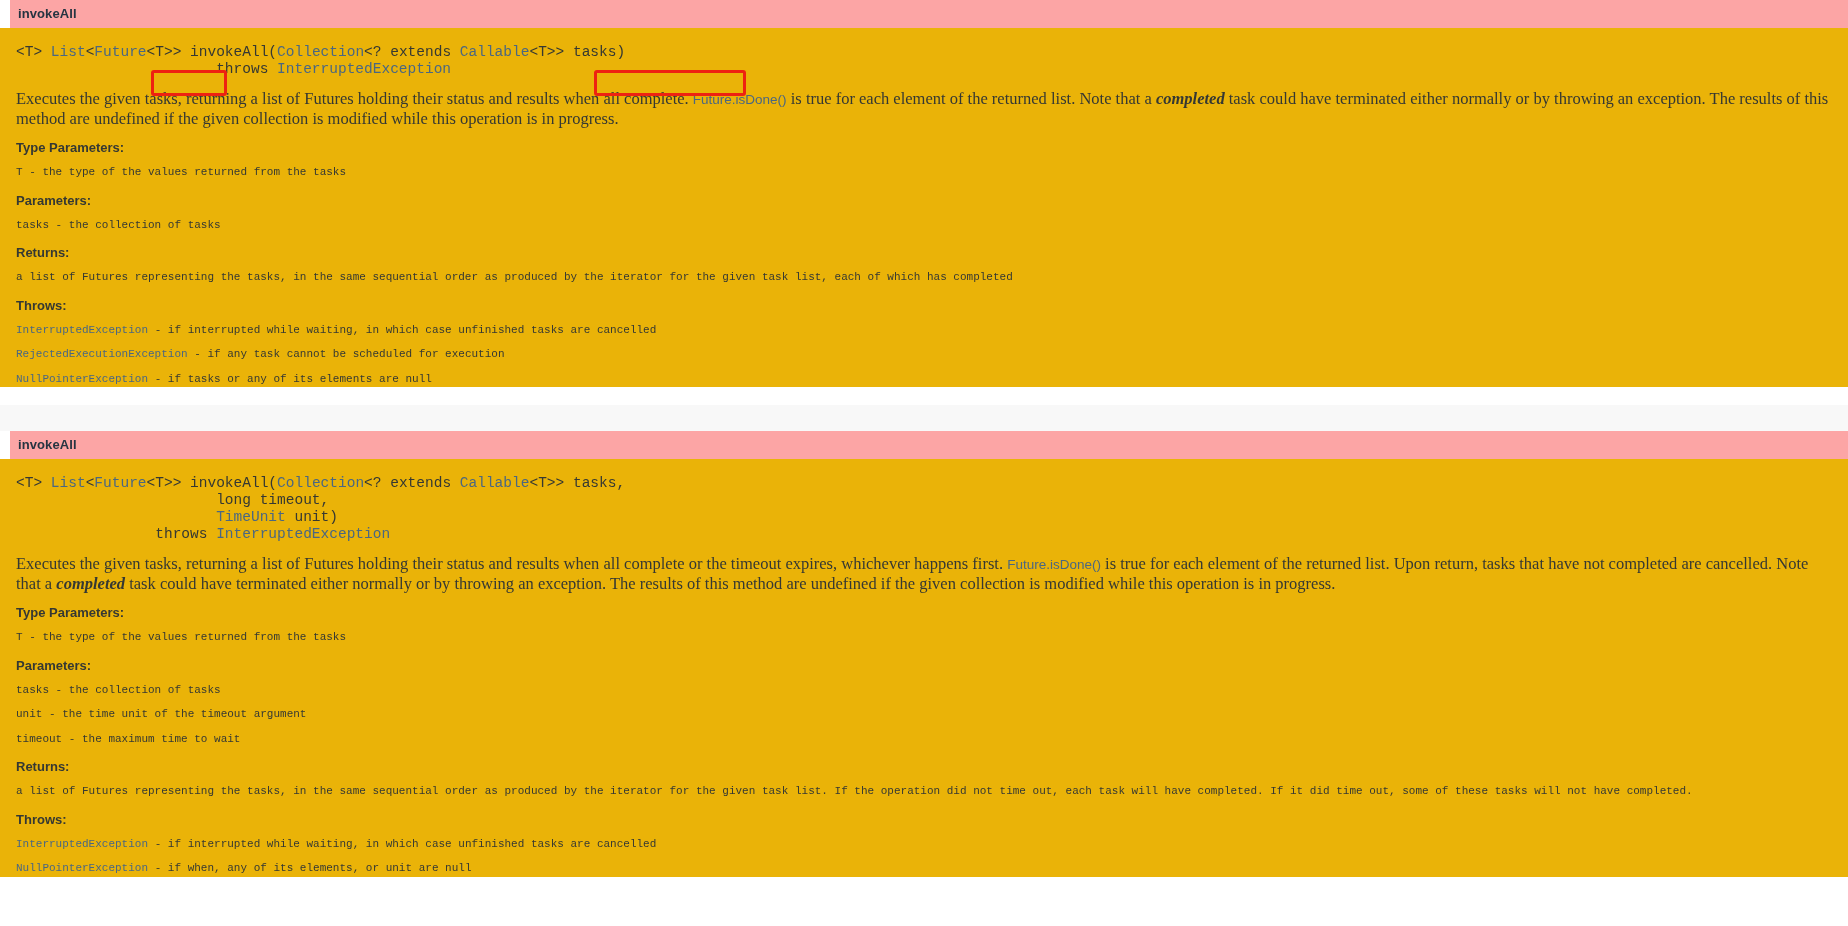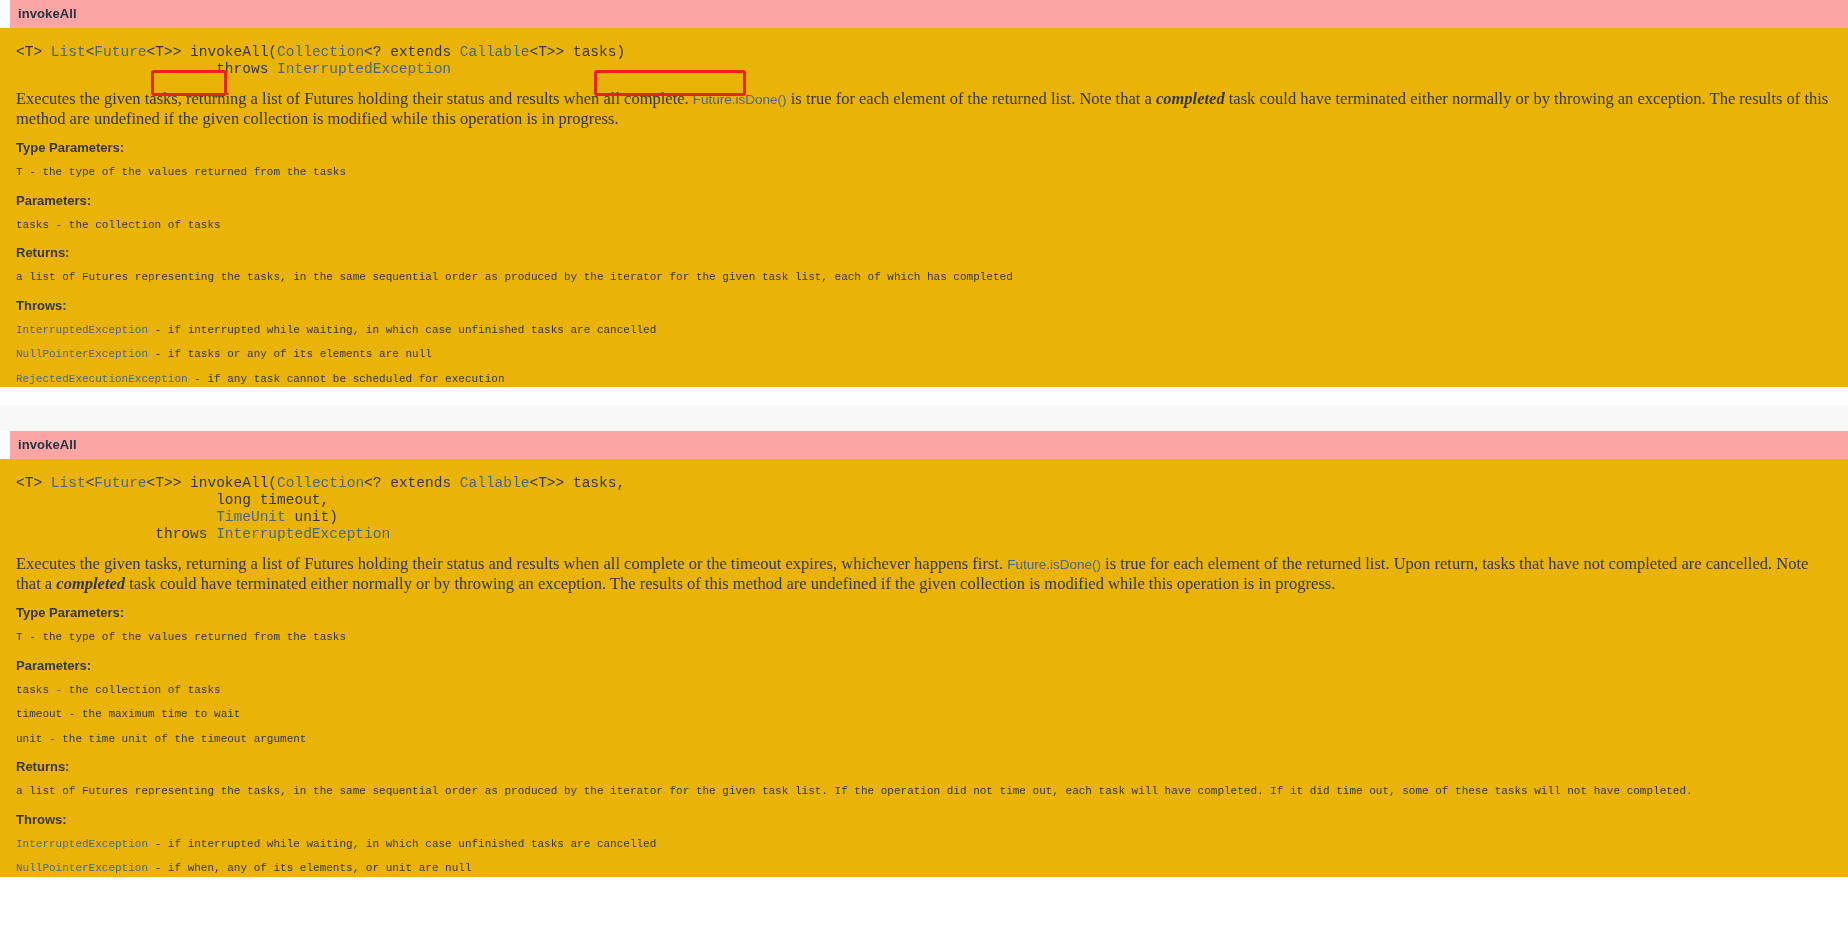--- a/index.html
+++ b/index.html
@@ -103,37 +103,37 @@
           <div class="signature"><div class="sig-line"><span>&lt;T&gt; </span><span class="tlink">List</span><span>&lt;</span><span class="tlink">Future</span><span>&lt;T&gt;&gt; invokeAll(</span><span class="tlink">Collection</span><span>&lt;? extends </span><span class="tlink">Callable</span><span>&lt;T&gt;&gt; tasks)</span></div><div class="sig-line"><span>                       throws </span><span class="tlink">InterruptedException</span></div></div>
           <div class="description"><span>Executes the given tasks, returning a list of Futures holding their status and results when all complete. </span><span class="code-link">Future.isDone()</span><span> is true for each element of the returned list. Note that a </span><em>completed</em><span> task could have terminated either normally or by throwing an exception. The results of this method are undefined if the given collection is modified while this operation is in progress.</span></div>
           <div class="detail-title">Type Parameters:</div>
           <div class="detail-item"><span>T - the type of the values returned from the tasks</span></div>
           <div class="detail-title">Parameters:</div>
           <div class="detail-item"><span>tasks - the collection of tasks</span></div>
           <div class="detail-title">Returns:</div>
           <div class="detail-item"><span>a list of Futures representing the tasks, in the same sequential order as produced by the iterator for the given task list, each of which has completed</span></div>
           <div class="detail-title">Throws:</div>
           <div class="detail-item"><span class="exc-link">InterruptedException</span><span> - if interrupted while waiting, in which case unfinished tasks are cancelled</span></div>
+          <div class="detail-item"><span class="exc-link">RejectedExecutionException</span><span> - if any task cannot be scheduled for execution</span></div>
           <div class="detail-item"><span class="exc-link">NullPointerException</span><span> - if tasks or any of its elements are null</span></div>
-          <div class="detail-item"><span class="exc-link">RejectedExecutionException</span><span> - if any task cannot be scheduled for execution</span></div>
         </div>
       </div>
       <div class="section-gap-white"></div>
       <div class="section-gap"></div>
       <div class="member-section">
         <div class="member-header">invokeAll</div>
         <div class="member-body">
           <div class="signature"><div class="sig-line"><span>&lt;T&gt; </span><span class="tlink">List</span><span>&lt;</span><span class="tlink">Future</span><span>&lt;T&gt;&gt; invokeAll(</span><span class="tlink">Collection</span><span>&lt;? extends </span><span class="tlink">Callable</span><span>&lt;T&gt;&gt; tasks,</span></div><div class="sig-line"><span>                       long timeout,</span></div><div class="sig-line"><span>                       </span><span class="tlink">TimeUnit</span><span> unit)</span></div><div class="sig-line"><span>                throws </span><span class="tlink">InterruptedException</span></div></div>
           <div class="description"><span>Executes the given tasks, returning a list of Futures holding their status and results when all complete or the timeout expires, whichever happens first. </span><span class="code-link">Future.isDone()</span><span> is true for each element of the returned list. Upon return, tasks that have not completed are cancelled. Note that a </span><em>completed</em><span> task could have terminated either normally or by throwing an exception. The results of this method are undefined if the given collection is modified while this operation is in progress.</span></div>
           <div class="detail-title">Type Parameters:</div>
           <div class="detail-item"><span>T - the type of the values returned from the tasks</span></div>
           <div class="detail-title">Parameters:</div>
           <div class="detail-item"><span>tasks - the collection of tasks</span></div>
+          <div class="detail-item"><span>unit - the time unit of the timeout argument</span></div>
           <div class="detail-item"><span>timeout - the maximum time to wait</span></div>
-          <div class="detail-item"><span>unit - the time unit of the timeout argument</span></div>
           <div class="detail-title">Returns:</div>
           <div class="detail-item"><span>a list of Futures representing the tasks, in the same sequential order as produced by the iterator for the given task list. If the operation did not time out, each task will have completed. If it did time out, some of these tasks will not have completed.</span></div>
           <div class="detail-title">Throws:</div>
           <div class="detail-item"><span class="exc-link">InterruptedException</span><span> - if interrupted while waiting, in which case unfinished tasks are cancelled</span></div>
           <div class="detail-item"><span class="exc-link">NullPointerException</span><span> - if when, any of its elements, or unit are null</span></div>
         </div>
       </div>
     </div>
   <div id="annot-host">
       <div class="annot-box" style="left: 151px; top: 70px; width: 76px; height: 26px; border-color: rgb(238, 34, 17);"></div>

